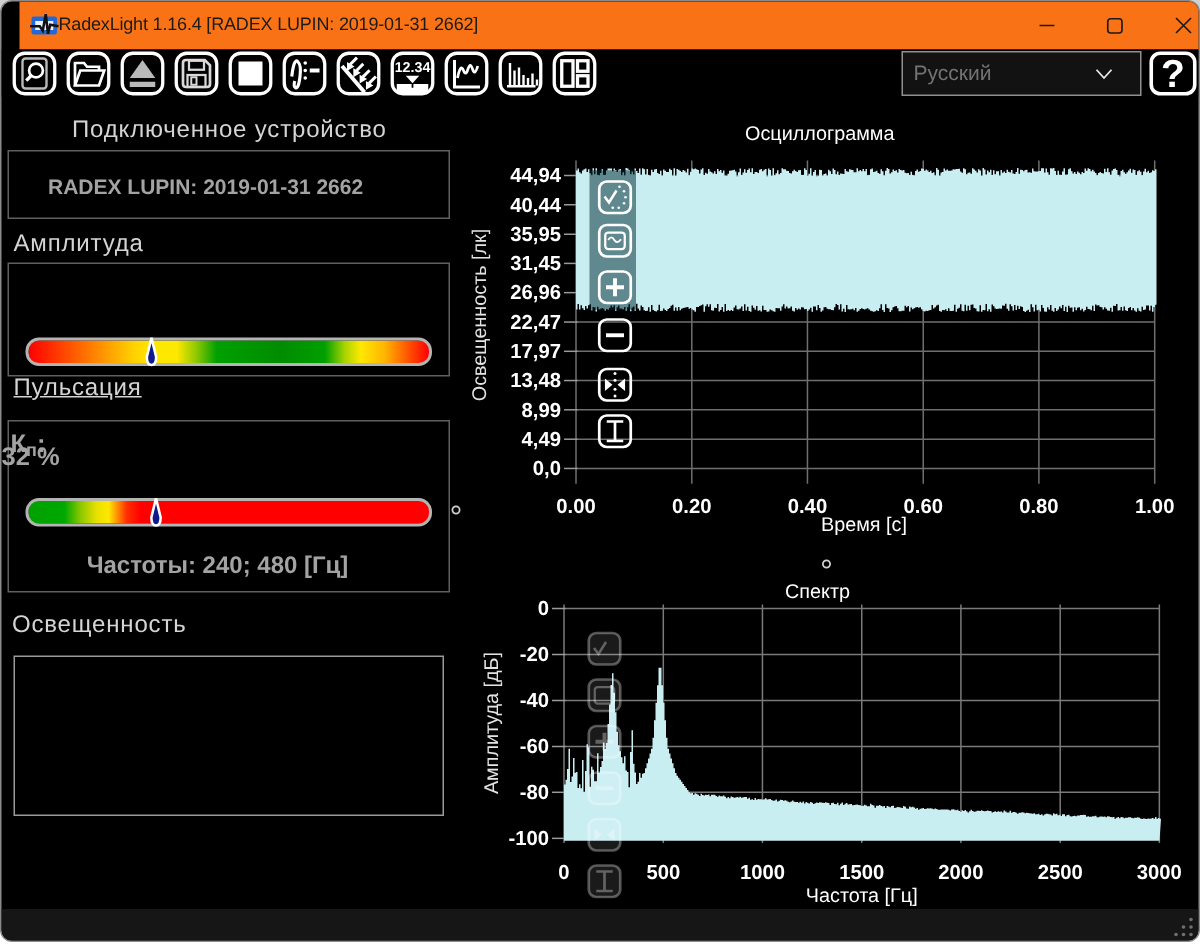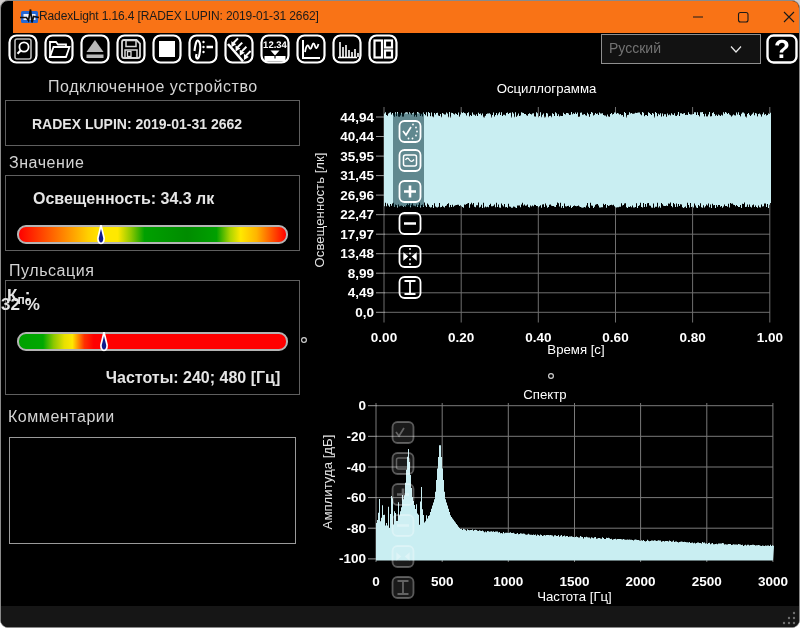--- a/index.html
+++ b/index.html
@@ -4,21 +4,21 @@
 html,body{margin:0;padding:0;width:800px;height:630px;background:linear-gradient(#d2cfcf 0px,#d2cfcf 10px,#f2f1f1 11px,#fff 20px);overflow:hidden;}
 body{font-family:"Liberation Sans",sans-serif;}
 #win{will-change:transform;position:absolute;left:0;top:0;width:798px;height:626px;border:1px solid #8a8a8a;border-radius:8px;overflow:hidden;background:#000;}
 #titlebar{position:absolute;left:12px;top:0;width:100%;height:32px;background:#f97316;color:#1b1b1b;}
 #title{position:absolute;left:26px;top:8px;font-size:12px;letter-spacing:-0.12px;color:#1b1b1b;white-space:nowrap;}
 .capbtn{position:absolute;top:0;width:40px;height:32px;text-align:center;color:#1a1a1a;}
 #toolbar{position:absolute;left:0;top:32px;width:100%;height:32px;background:#000;text-align:right;}
 .tbtn{position:absolute;top:1px;width:30px;height:30px;}
 .lbl{position:absolute;color:#d4d4d4;font-size:16px;letter-spacing:0.55px;white-space:nowrap;}
 .box{position:absolute;border:1px solid #5f5f5f;background:#000;}
-.bval{position:absolute;color:#e5e5e5;font-weight:bold;white-space:nowrap;}
+.bval{position:absolute;color:#a3a3a3;font-weight:bold;white-space:nowrap;}
 .gbar{position:absolute;left:16px;width:267px;height:15px;border:2px solid #b4b4b4;border-radius:9px;}
 #statusbar{position:absolute;left:0;bottom:0;width:100%;height:21px;background:#161616;}
 svg{position:absolute;}
 svg text{font-family:"Liberation Sans",sans-serif;}
 </style></head>
 <body>
 <div id="win">
  <div id="titlebar">
   <svg style="left:7px;top:7px" width="20" height="18" viewBox="0 0 20 18">
     <rect x="1" y="3" width="17" height="12" rx="1.5" fill="#2468d6"></rect>
@@ -123,39 +123,38 @@
   <svg style="position:absolute;left:765px;top:1px" width="32" height="30" viewBox="0 0 32 30">
     <rect x="1.5" y="1.5" width="29" height="27" rx="6" fill="none" stroke="#fff" stroke-width="2.4"></rect>
     <text x="16" y="24" font-size="26" font-weight="bold" fill="#fff" text-anchor="middle" font-family="Liberation Serif,serif" transform="rotate(0.03 16 16)">?</text>
   </svg>
  </div>
 
  <div class="lbl" style="left:20px;top:77px;margin-left:27px;">Подключенное устройство</div>
  <div class="box" style="left:4px;top:99px;width:293px;height:44px;"></div>
  <div class="bval" style="left:31px;top:115px;font-size:14px;">RADEX LUPIN: 2019-01-31 2662</div>
 
- <div class="lbl" style="left:8px;top:153px;">Значение</div>
+ <div class="lbl" style="left:8px;top:153px;">Амплитуда</div>
  <div class="box" style="left:4px;top:174px;width:293px;height:74px;"></div>
- <div class="bval" style="left:32px;top:189px;font-size:16px;">Освещенность: 34.3 лк</div>
  <div class="gbar" style="top:224px;background:linear-gradient(to right,#ff0000 0%,#ff2000 4%,#ff8000 16%,#ffd000 26%,#ffe800 31%,#ffe800 37%,#8cc800 42%,#00a000 47%,#008c00 63%,#00a000 74%,#aad400 79%,#ffe800 83%,#ffb400 89%,#ff5000 95%,#ff0000 100%);"></div>
  <svg style="position:absolute;left:94.0px;top:223px;overflow:visible" width="12" height="24" viewBox="0 0 12 24">
       <path d="M6 1.2 L9.1 14 Q9.1 19.3 6 19.3 Q2.9 19.3 2.9 14 Z" fill="#101a8c" stroke="#fff" stroke-width="1.7"></path>
     </svg>
 
- <div class="lbl" style="left:8px;top:261px;">Пульсация</div>
+ <div class="lbl" style="left:8px;top:249px;text-decoration:underline;">Пульсация</div>
  <div class="box" style="left:4px;top:279px;width:293px;height:113px;"></div>
  <div class="bval" style="left:6px;top:285px;font-size:17px;">К<span style="font-size:12px;vertical-align:-3px;">п</span>:</div>
  <div class="bval" style="left:0;top:294px;width:298px;font-size:17px;">32 %</div>
  <div class="gbar" style="top:331px;background:linear-gradient(to right,#00a000 0%,#00a800 9%,#8cc800 13%,#e8e000 17%,#ffe800 20%,#ff3000 24.5%,#ff0000 28%,#ff0000 100%);"></div>
  <svg style="position:absolute;left:97.0px;top:330px;overflow:visible" width="12" height="24" viewBox="0 0 12 24">
       <path d="M6 1.2 L9.1 14 Q9.1 19.3 6 19.3 Q2.9 19.3 2.9 14 Z" fill="#101a8c" stroke="#fff" stroke-width="1.7"></path>
     </svg>
- <div class="bval" style="left:0;top:368px;width:288px;text-align:center;font-size:16px;padding-left:48px;">Частоты: 240; 480 [Гц]</div>
-
- <div class="lbl" style="left:7px;top:407px;">Комментарии</div>
+ <div class="bval" style="left:0;top:368px;width:288px;text-align:center;font-size:16px;">Частоты: 240; 480 [Гц]</div>
+
+ <div class="lbl" style="left:7px;top:407px;">Освещенность</div>
  <div class="box" style="left:8px;top:436px;width:285px;height:105px;border-color:#9a9a9a;"></div>
 
  <svg style="left:298px;top:334px" width="10" height="10" viewBox="0 0 10 10">
       <circle cx="5" cy="5" r="2.4" fill="none" stroke="#cfcfcf" stroke-width="1.2"></circle>
     </svg>
 
  <svg style="left:300px;top:70px" width="500" height="310" viewBox="0 0 500 310">
   <text x="245.5" y="22" font-size="13.2" fill="#fff" text-anchor="middle">Осциллограмма</text>
   <line x1="83.0" y1="36" x2="83.0" y2="251.5" stroke="#6f6f6f" stroke-width="1"></line>
       <line x1="160.2" y1="36" x2="160.2" y2="251.5" stroke="#6f6f6f" stroke-width="1"></line>

